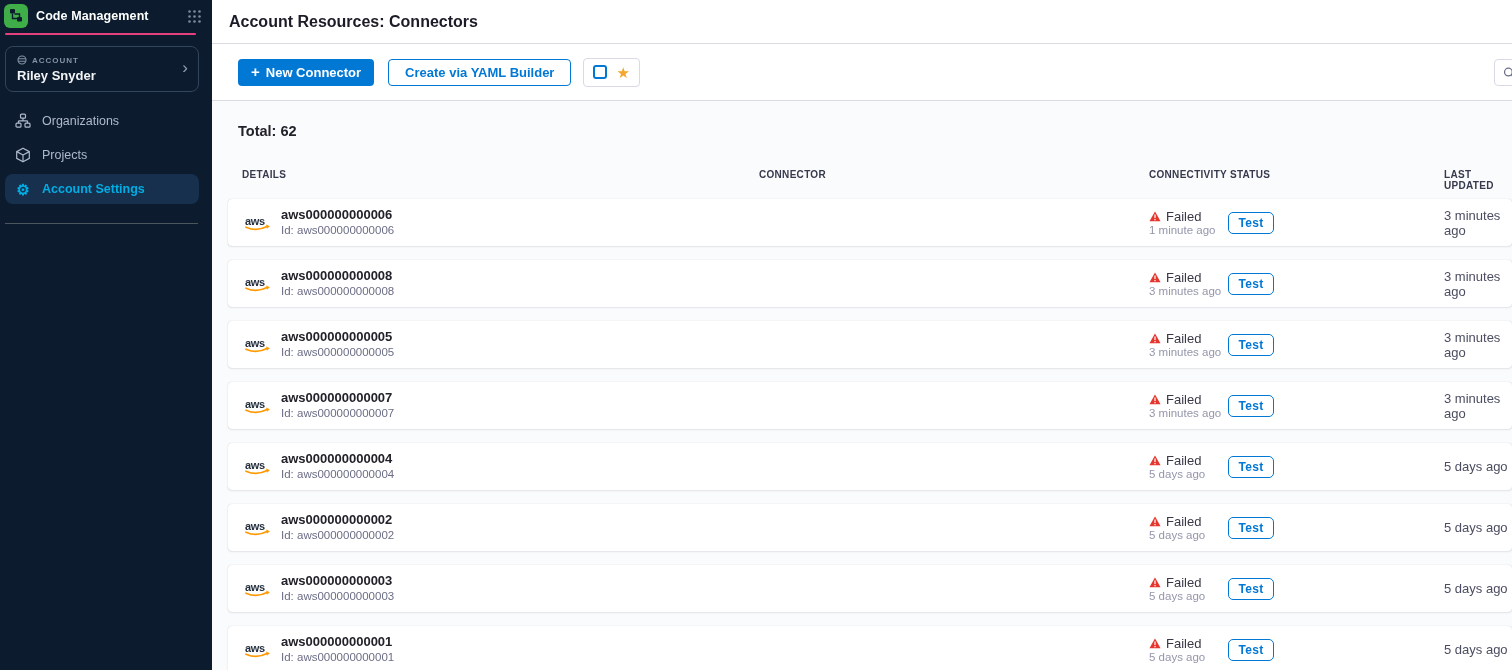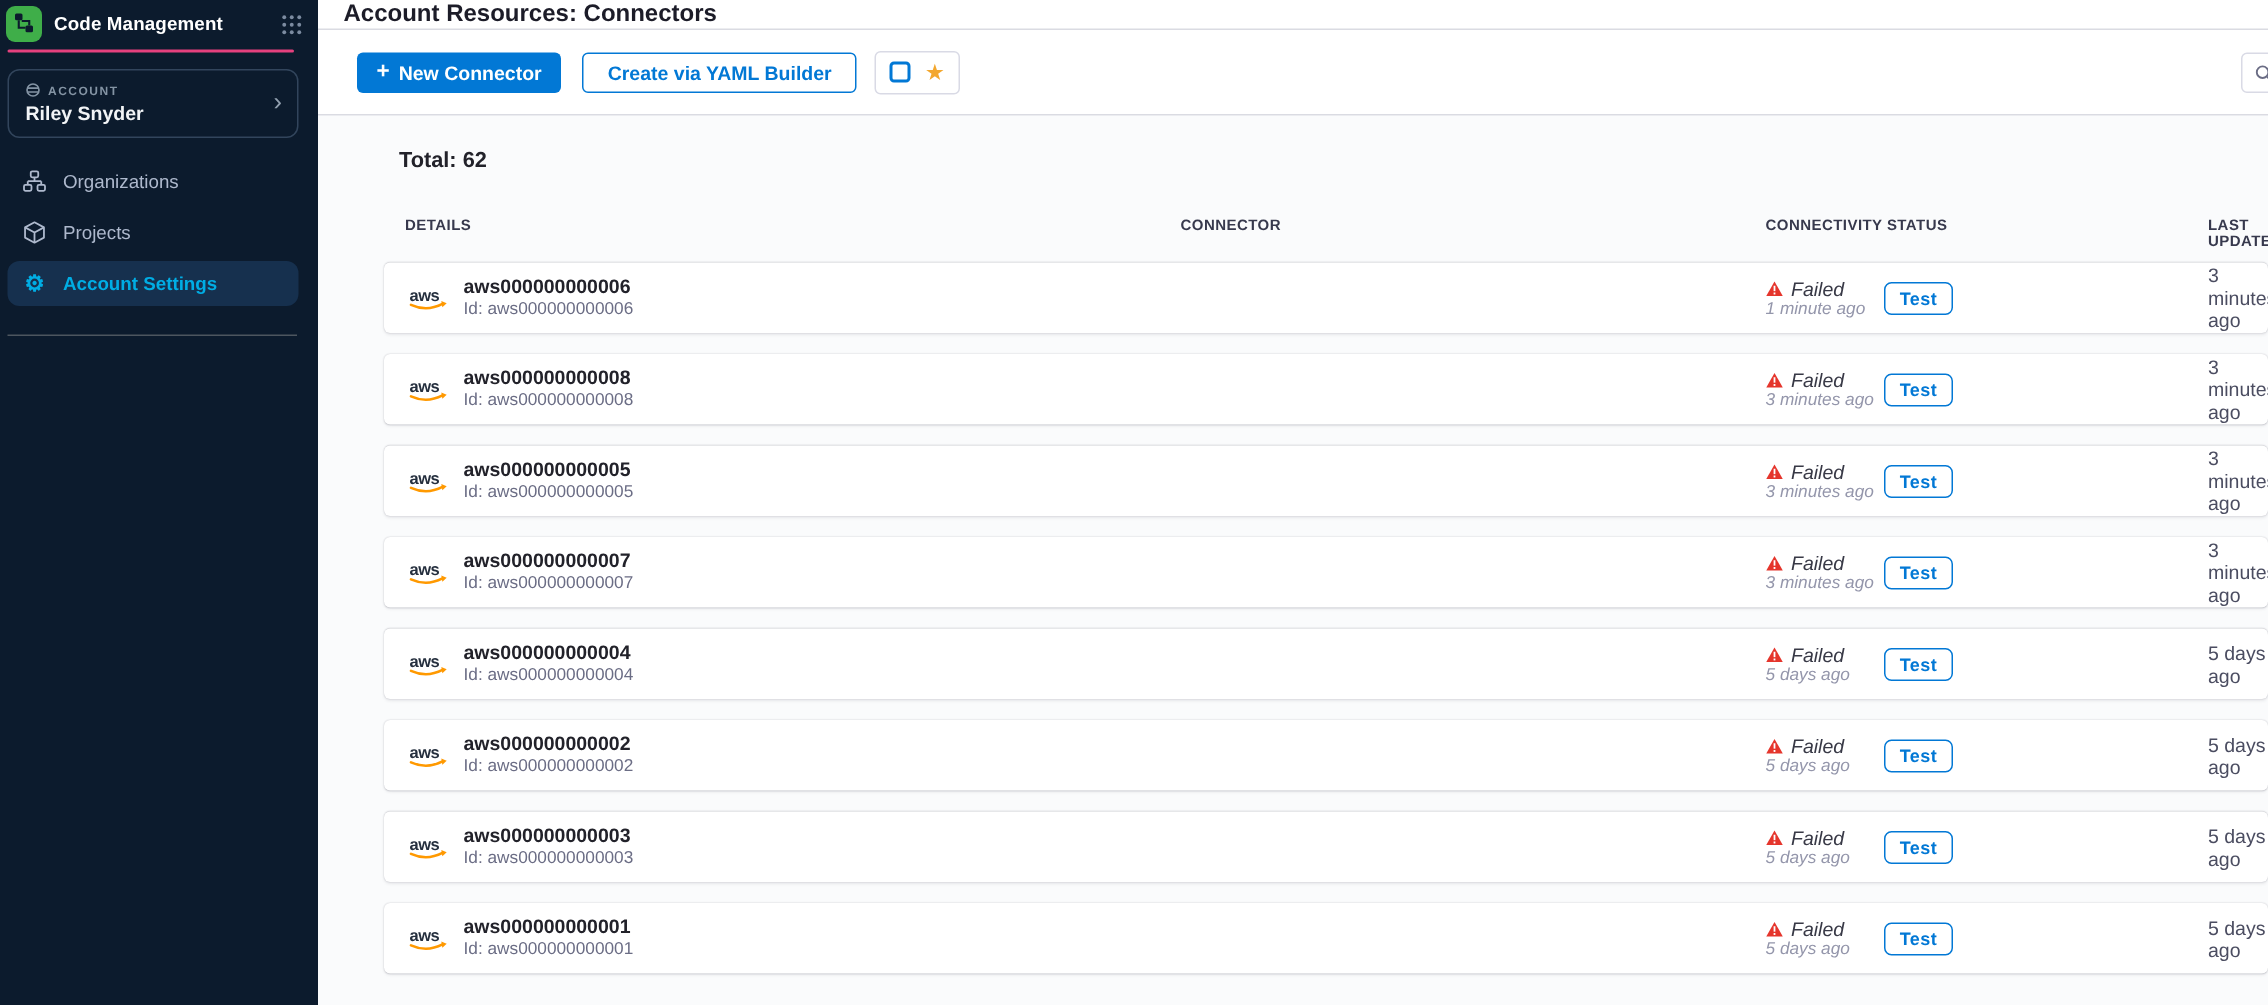--- a/index.html
+++ b/index.html
@@ -25,21 +25,21 @@
   .nav { margin-top:12px; display:flex; flex-direction:column; }
   .nav-item { display:flex; align-items:center; gap:11px; height:30px; margin:2px 13px 2px 5px;
               padding-left:10px; border-radius:8px; color:#aeb9cd; font-size:12.5px; cursor:pointer; }
   .nav-item .nav-ic { width:16px; height:16px; display:flex; align-items:center; justify-content:center; }
   .nav-item.active { background:#16304e; color:#00ade4; font-weight:700; }
   .gear-glyph { font-size:15px; line-height:1; }
   .side-divider { height:1px; background:#4d565f; margin:17px 14px 0 5px; }
 
   
   .main { flex:1; min-width:0; display:flex; flex-direction:column; background:#fafbfc; }
-  .titlebar { height:20px; background:#fff; border-bottom:1px solid #dadbe2; display:flex;
+  .titlebar { height:44px; background:#fff; border-bottom:1px solid #dadbe2; display:flex;
               align-items:center; padding-left:17px; flex-shrink:0; }
   .page-title { font-size:16px; font-weight:700; color:#1c1c28; }
 
   .toolbar { position:relative; height:57px; background:#fff; border-bottom:1px solid #dadbe2;
              display:flex; align-items:center; padding-left:26px; flex-shrink:0; }
   .btn-primary { display:flex; align-items:center; gap:6px; height:27px; padding:0 13px;
                  background:#0278d5; color:#fff; border:none; border-radius:4px;
                  font-size:13px; font-weight:700; cursor:pointer; font-family:inherit; }
   .btn-primary .plus { font-size:15px; font-weight:700; line-height:1; margin-top:-1px; }
   .btn-outline { margin-left:14px; height:27px; padding:0 16px; background:#fff; color:#0278d5;
@@ -48,36 +48,36 @@
   .fav-group { margin-left:12px; height:29px; display:flex; align-items:center; gap:9px;
                padding:0 9px; border:1px solid #d9dae5; border-radius:4px; background:#fff; }
   .checkbox { width:14px; height:14px; border:2px solid #0278d5; border-radius:3px; background:#fff; cursor:pointer; }
   .star { color:#f3a72e; font-size:15px; line-height:1; cursor:pointer; }
   .search-box { position:absolute; left:1282px; top:15px; width:200px; height:27px; background:#fff;
                 border:1px solid #d9dae5; border-radius:4px; display:flex; align-items:center;
                 gap:6px; padding:0 8px; }
   .search-box input { border:none; outline:none; width:100%; font-size:13px; color:#333; font-family:inherit; }
   .search-box input::placeholder { color:#9a9ab0; }
 
-  .content { flex:1; padding-top:22px; overflow:hidden;padding-left:28px; }
+  .content { flex:1; padding-top:22px; overflow:hidden; }
   .total-line { margin-left:26px; font-size:14.5px; font-weight:700; color:#22222a; }
 
   .thead { display:grid; grid-template-columns:517px 390px 295px 1fr; padding-left:30px;
            margin-top:30px; height:13px; }
   .th { font-size:10px; font-weight:700; color:#37394d; letter-spacing:.3px; }
 
   .rows { margin-top:17px; }
   .rowcard { display:grid; grid-template-columns:515px 390px 79px 216px 1fr; align-items:center;
              height:47px; background:#fff; border-radius:4px; margin:0 0 14px 16px; padding-left:16px;
              box-shadow:0 0 1px rgba(40,41,61,.25), 0 1px 2px rgba(96,97,112,.12); cursor:pointer; }
   .conn-cell { display:flex; align-items:center; gap:9px; }
   .aws-ic { width:28px; height:18px; flex-shrink:0; }
   .conn-name { font-size:13px; font-weight:700; color:#22222a; line-height:1.15; }
   .conn-id { font-size:11.5px; color:#6b6d85; line-height:1.3; }
-  .status-cell { display:flex; flex-direction:column;font-style:italic; }
+  .status-cell { display:flex; flex-direction:column; }
   .status-top { display:flex; align-items:center; gap:5px; }
   .status-label { font-size:13px; color:#383946; }
   .status-time { font-size:11.5px; color:#9496ab; margin-top:0; }
   .test-btn { width:46px; height:22px; background:#fff; border:1.5px solid #0278d5; border-radius:5px;
               color:#0278d5; font-size:12px; font-weight:700; cursor:pointer; font-family:inherit;
               display:flex; align-items:center; justify-content:center; letter-spacing:.3px; }
   .updated-cell { font-size:13px; color:#4b4d61; }
 </style>
 </head>
 <body>

